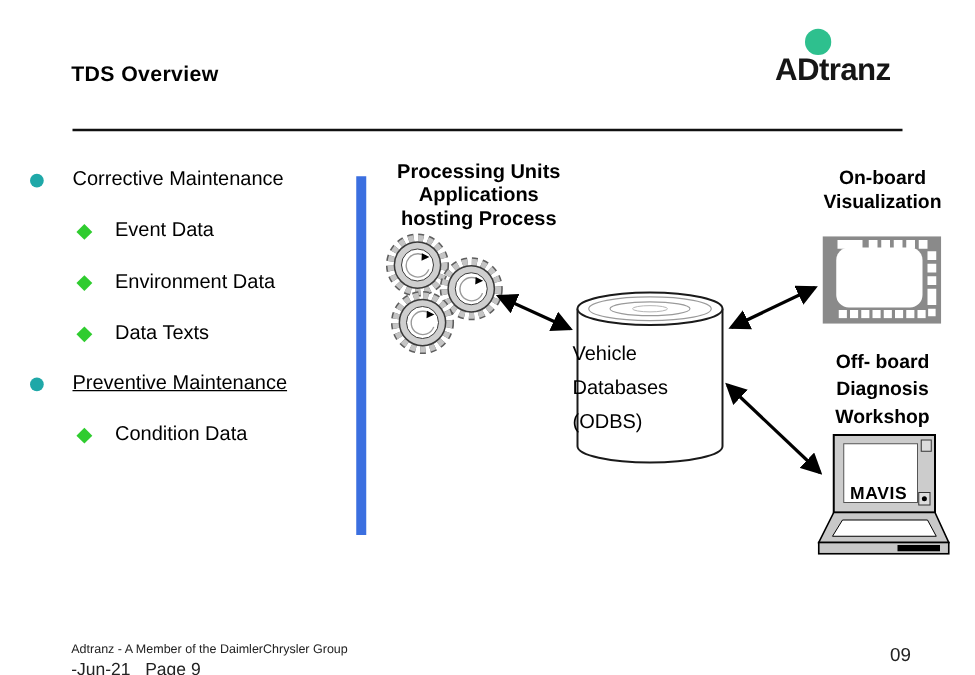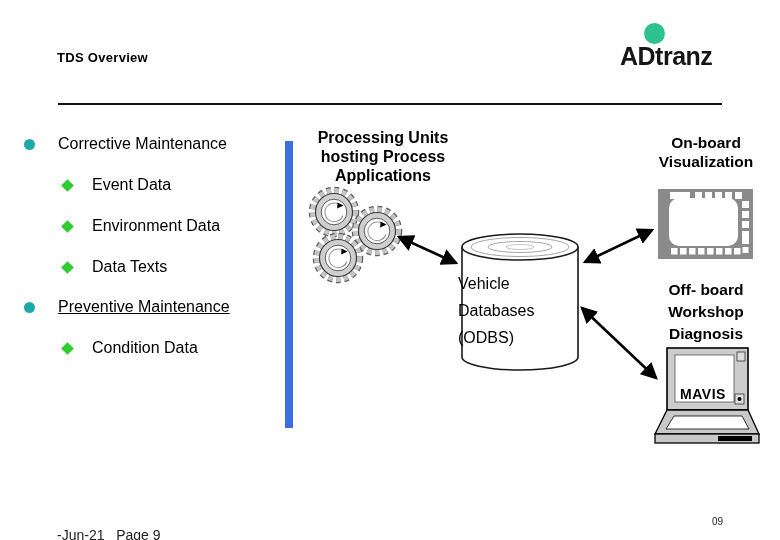--- a/index.html
+++ b/index.html
@@ -1,21 +1,21 @@
 <!DOCTYPE html>
 <html><head>
 <meta charset="utf-8">
 <style>
   html,body{margin:0;padding:0;background:#fff;}
   .slide{position:relative;width:780px;height:540px;background:#ffffff;overflow:hidden;
          font-family:"Liberation Sans","DejaVu Sans",sans-serif;color:#000;}
   .abs{position:absolute;}
 
   
-  .title{left:57px;top:50px;font-size:13px;font-weight:bold;letter-spacing:0.3px;}
+  .title{left:57px;top:50px;font-size:17px;font-weight:bold;letter-spacing:0.3px;}
   .rule{left:58px;top:103px;width:664px;height:2px;background:#111;}
   .logo-dot{left:644px;top:23px;width:21px;height:21px;border-radius:50%;background:#2EC08E;}
   .logo-text{left:620px;top:42px;font-size:25px;font-weight:bold;letter-spacing:-0.5px;color:#161616;}
 
   
   .b-l1-text{left:58px;width:230px;height:22px;font-size:16px;line-height:22px;}
   .b-l2-text{left:92px;width:220px;height:22px;font-size:16px;line-height:22px;}
   .b-dot{left:24px;width:11px;height:11px;border-radius:50%;background:#1FA8A8;}
   .b-diamond{left:63px;width:9px;height:9px;background:#2FCC2F;transform:rotate(45deg);}
   .accent-bar{left:285px;top:141px;width:8px;height:287px;background:#3B6FE0;}
@@ -24,21 +24,21 @@
   .diag-label{font-weight:bold;text-align:center;}
   .processing-label{left:296px;top:128px;width:174px;font-size:16px;line-height:19px;}
   .onboard-label{left:648px;top:133px;width:116px;font-size:15.5px;line-height:19px;}
   .offboard-label{left:648px;top:279px;width:116px;font-size:15.5px;line-height:22px;}
   .db-label{left:458px;top:270px;width:124px;font-size:16px;line-height:27px;text-align:left;}
   .mavis-label{left:672px;top:386px;width:62px;font-size:14px;font-weight:bold;text-align:center;letter-spacing:0.5px;}
 
   
   .footer-line1{left:57px;top:514px;font-size:10px;color:#222;}
   .footer-line2{left:57px;top:527px;font-size:14px;color:#222;white-space:pre;}
-  .page-number{left:712px;top:516px;font-size:10px;color:#222;}
+  .page-number{left:712px;top:516px;font-size:15px;color:#222;}
 
   svg{display:block;}
 </style>
 </head>
 <body>
 
 <div class="slide">
 
   <div class="abs title">TDS Overview</div>
   <div class="abs rule"></div>
@@ -60,22 +60,22 @@
   <div class="abs b-dot" style="top:302px;"></div>
   <div class="abs b-l1-text" style="top:296px;text-decoration:underline;">Preventive Maintenance</div>
 
   <div class="abs b-diamond" style="top:344px;"></div>
   <div class="abs b-l2-text" style="top:337px;">Condition Data</div>
 
   <div class="abs accent-bar"></div>
 
   <div class="abs diag-label processing-label">
     <div>Processing Units</div>
+    <div>Applications</div>
     <div>hosting Process</div>
-    <div>Applications</div>
   </div>
 
   <svg class="abs" style="left:298px;top:186px;" width="110" height="100" viewBox="0 0 110 100">
     <g transform="translate(36,26)">
       <circle r="21" fill="none" stroke="#5e5e5e" stroke-width="8.5" stroke-dasharray="4.2 3.4"></circle>
       <circle r="21" fill="none" stroke="#c4c4c4" stroke-width="6" stroke-dasharray="4.2 3.4"></circle>
       <circle r="18.5" fill="#cfcfcf" stroke="#3a3a3a" stroke-width="1.2"></circle>
       <circle r="12.8" fill="#ffffff" stroke="#3a3a3a" stroke-width="0.8"></circle>
       <path d="M 7.5,-5.5 A 9.3,9.3 0 1 0 9,3.5" fill="none" stroke="#9a9a9a" stroke-width="1.1"></path>
       <path d="M 3.5,-9.5 L 9.5,-6.5 L 3.2,-3.4 Z" fill="#000"></path>
@@ -134,22 +134,22 @@
     <rect x="31" y="59" width="6.5" height="6.5" fill="#ffffff"></rect>
     <rect x="40" y="59" width="6.5" height="6.5" fill="#ffffff"></rect>
     <rect x="49" y="59" width="6.5" height="6.5" fill="#ffffff"></rect>
     <rect x="58" y="59" width="6.5" height="6.5" fill="#ffffff"></rect>
     <rect x="67" y="59" width="6.5" height="6.5" fill="#ffffff"></rect>
     <rect x="76" y="59" width="6.5" height="6.5" fill="#ffffff"></rect>
   </svg>
 
   <div class="abs diag-label offboard-label">
     <div>Off- board</div>
+    <div>Diagnosis</div>
     <div>Workshop</div>
-    <div>Diagnosis</div>
   </div>
   <svg class="abs" style="left:648px;top:344px;" width="118" height="102" viewBox="0 0 118 102">
     <rect x="19" y="4" width="81" height="62" fill="#cccccc" stroke="#000" stroke-width="1.6"></rect>
     <rect x="27" y="11" width="59" height="47" fill="#ffffff" stroke="#555" stroke-width="0.8"></rect>
     <rect x="89" y="8" width="8" height="9" fill="#dddddd" stroke="#333" stroke-width="0.8"></rect>
     <rect x="87" y="50" width="9" height="10" fill="#dddddd" stroke="#333" stroke-width="0.8"></rect>
     <circle cx="91.5" cy="55" r="2" fill="#000"></circle>
     <polygon points="19,66 100,66 111,90 7,90" fill="#c8c8c8" stroke="#000" stroke-width="1.3"></polygon>
     <polygon points="26,72 94,72 101,85 18,85" fill="#ffffff" stroke="#000" stroke-width="0.8"></polygon>
     <rect x="7" y="90" width="104" height="9" fill="#c8c8c8" stroke="#000" stroke-width="1.3"></rect>
@@ -161,16 +161,17 @@
     <defs>
       <marker id="ah" viewBox="0 0 10 10" refX="8.5" refY="5" markerWidth="6.5" markerHeight="6.5" orient="auto-start-reverse">
         <path d="M0,0 L10,5 L0,10 Z" fill="#000"></path>
       </marker>
     </defs>
     <line x1="399" y1="237" x2="456" y2="263" stroke="#000" stroke-width="2.6" marker-start="url(#ah)" marker-end="url(#ah)"></line>
     <line x1="585" y1="262" x2="652" y2="230" stroke="#000" stroke-width="2.6" marker-start="url(#ah)" marker-end="url(#ah)"></line>
     <line x1="582" y1="308" x2="656" y2="378" stroke="#000" stroke-width="2.6" marker-start="url(#ah)" marker-end="url(#ah)"></line>
   </svg>
 
+  <div class="abs footer-line1">Adtranz - A Member of the DaimlerChrysler Group</div>
   <div class="abs footer-line2">-Jun-21   Page 9</div>
   <div class="abs page-number">09</div>
 
 </div>
 
 </body></html>

